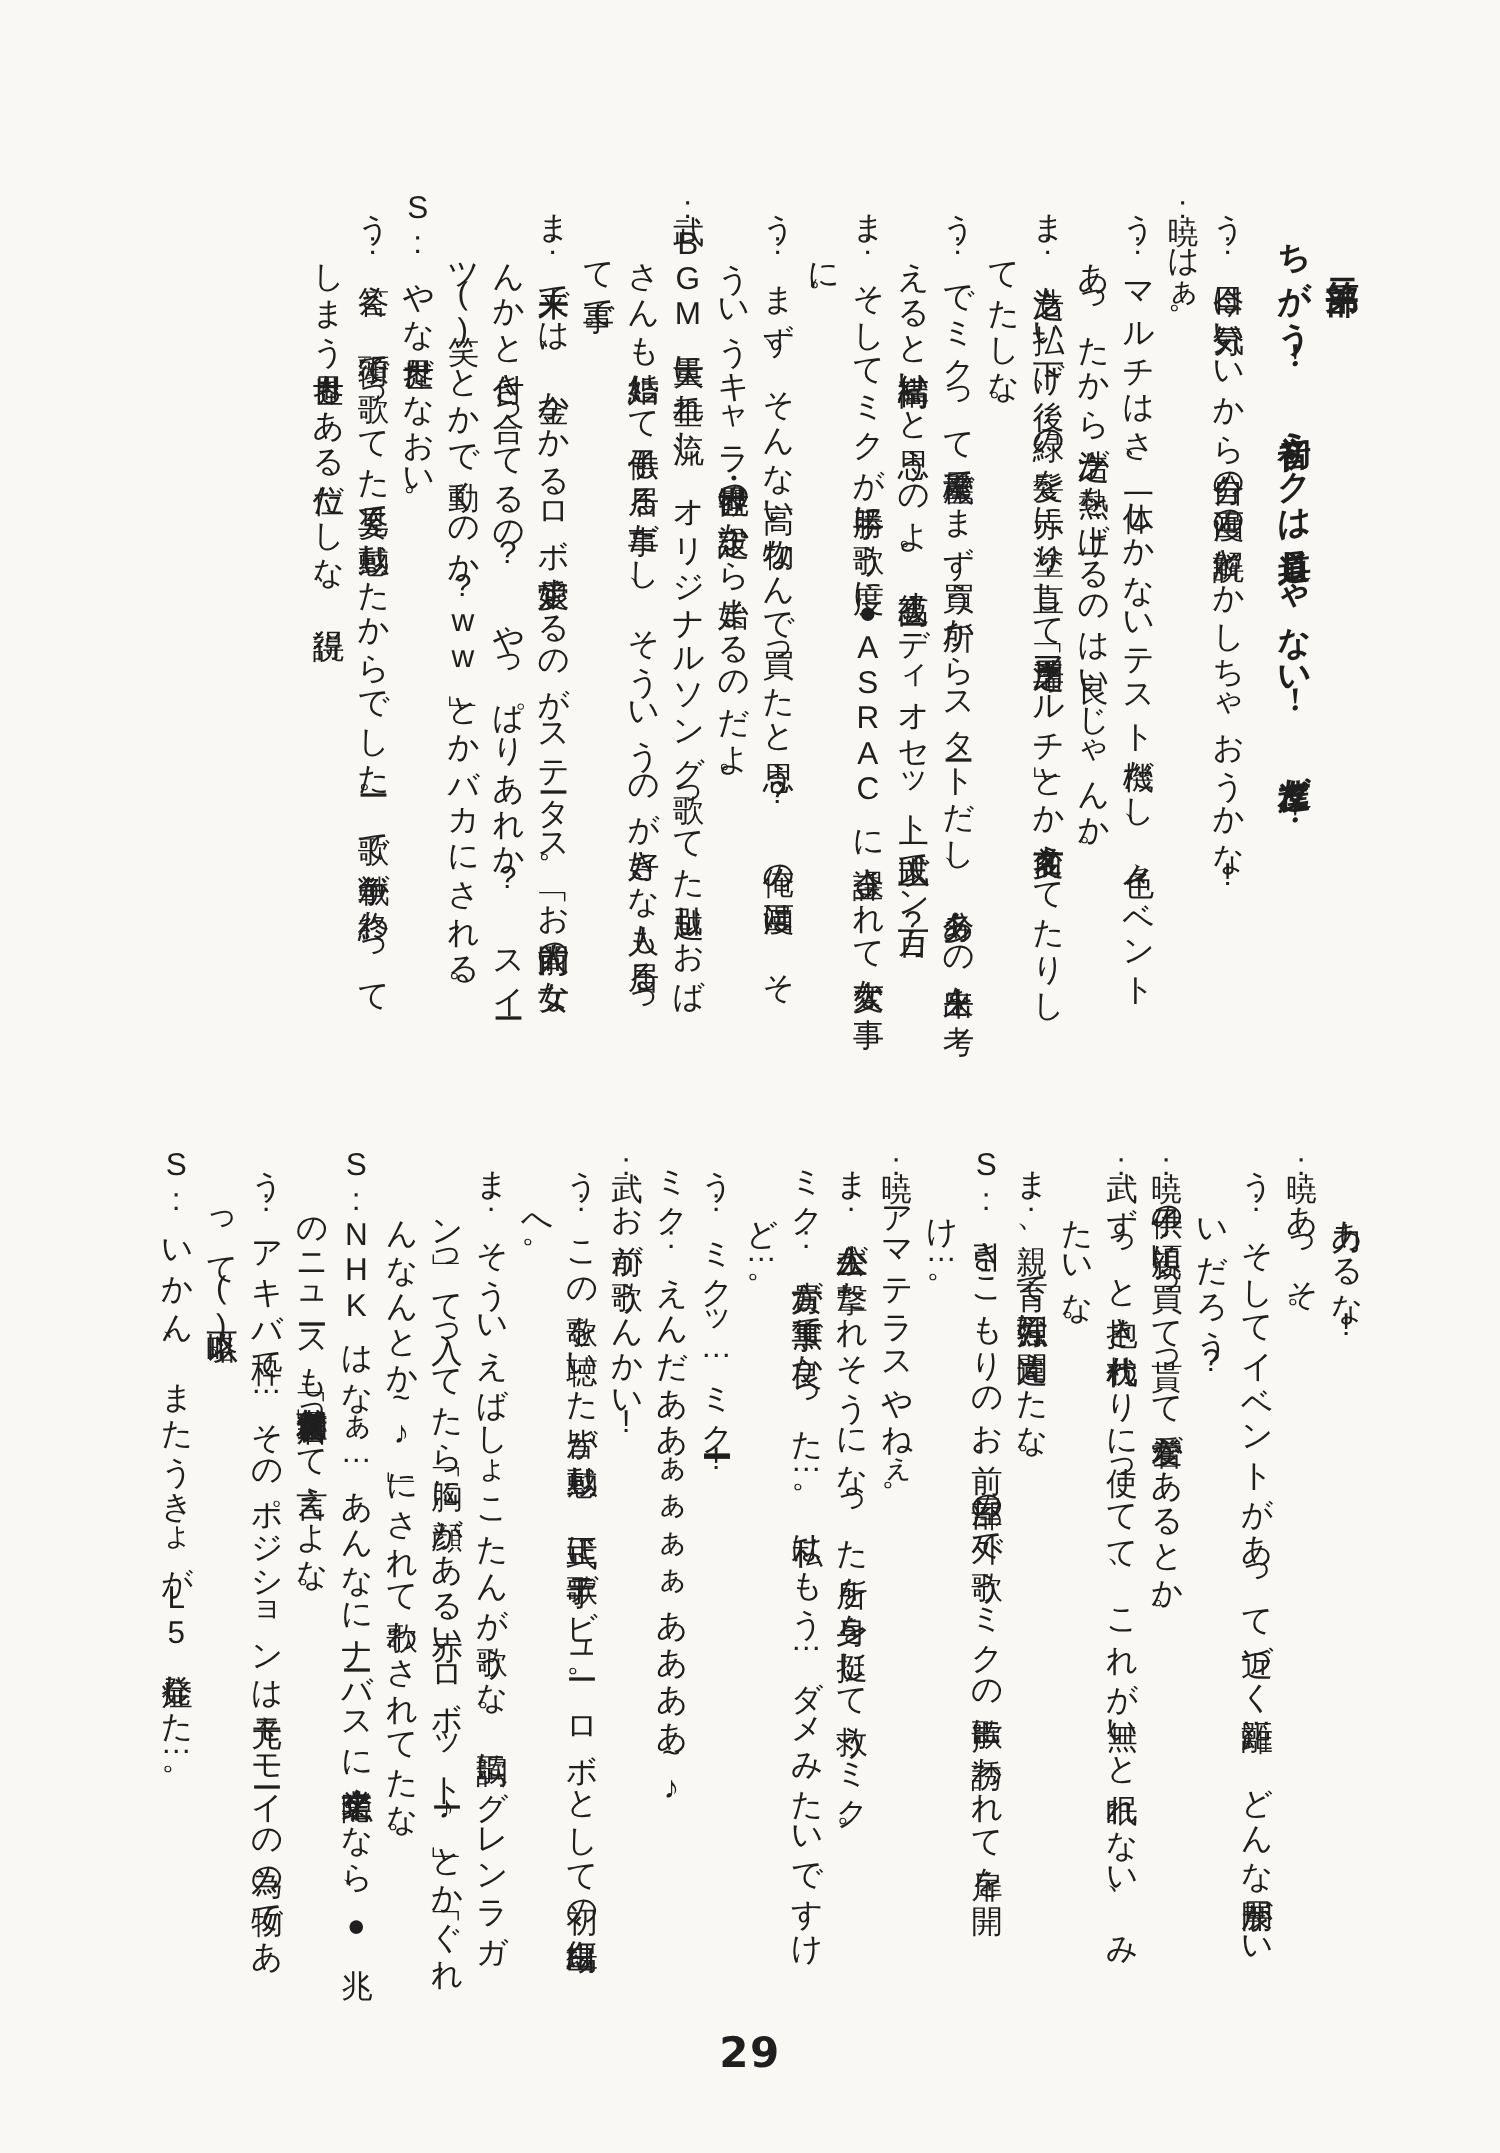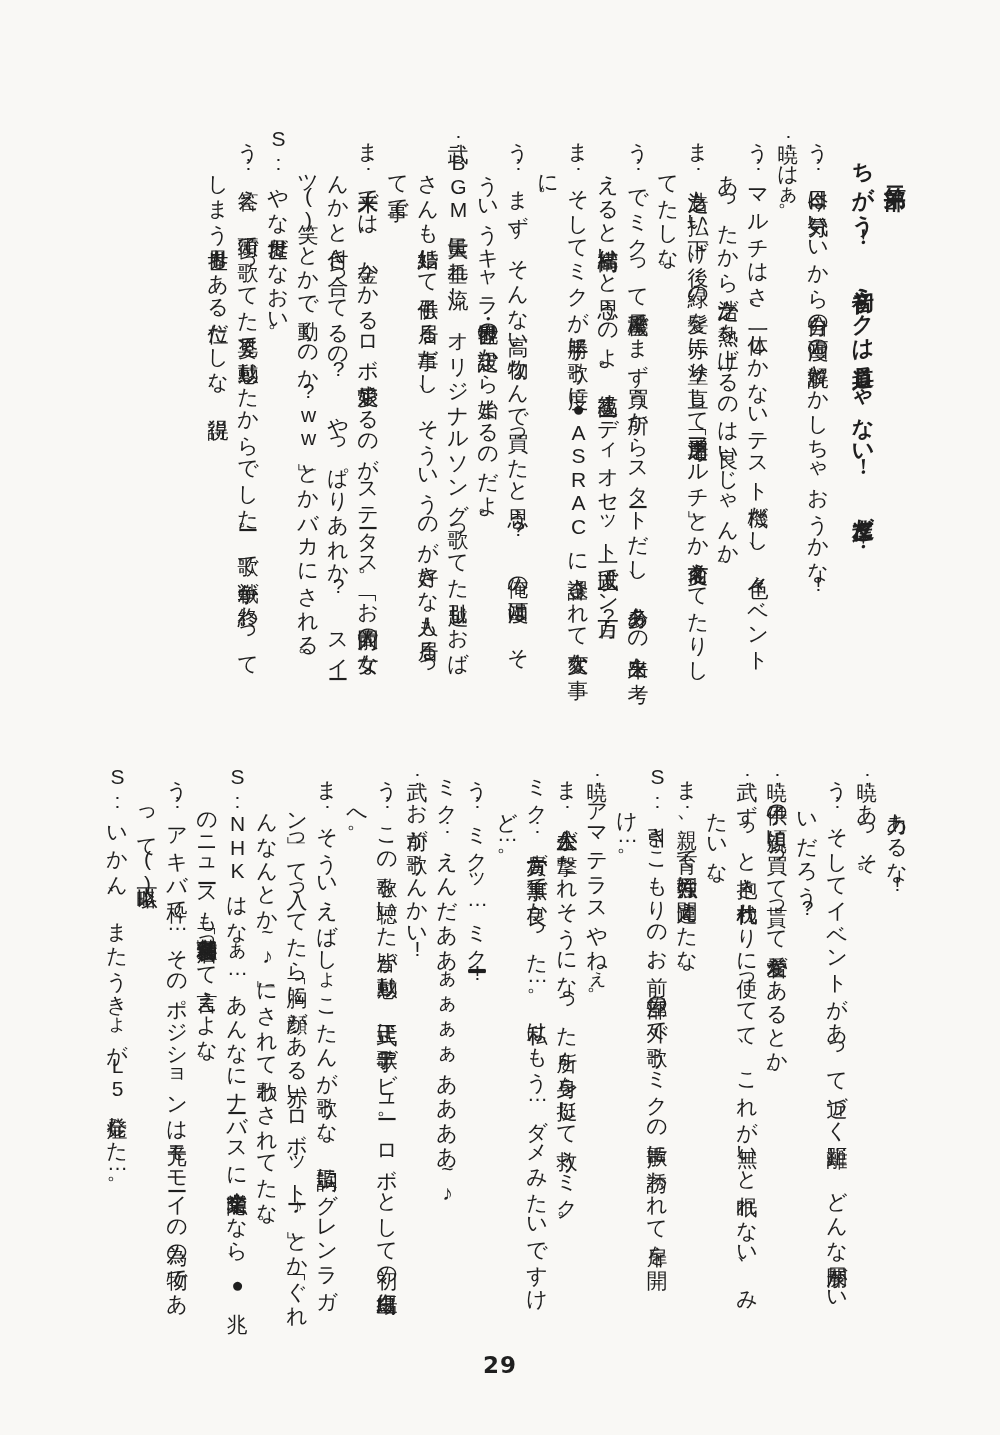--- a/index.html
+++ b/index.html
@@ -48,21 +48,21 @@
     padding-top: 20px;
     margin-left: 14px;
     transform: skewY(-7deg); 
   }
   .page-number {
     position: absolute;
     top: 1352px; left: 0; right: 0;
     text-align: center;
     font-family: "DejaVu Sans", sans-serif;
     font-weight: 700;
-    font-size: 23px;
+    font-size: 28px;
     letter-spacing: 1px;
     color: var(--ink, #1f1f1f);
   }
 </style>
 </head>
 <body>
 
 <div class="sheet">
 
   <section class="block block-top">

